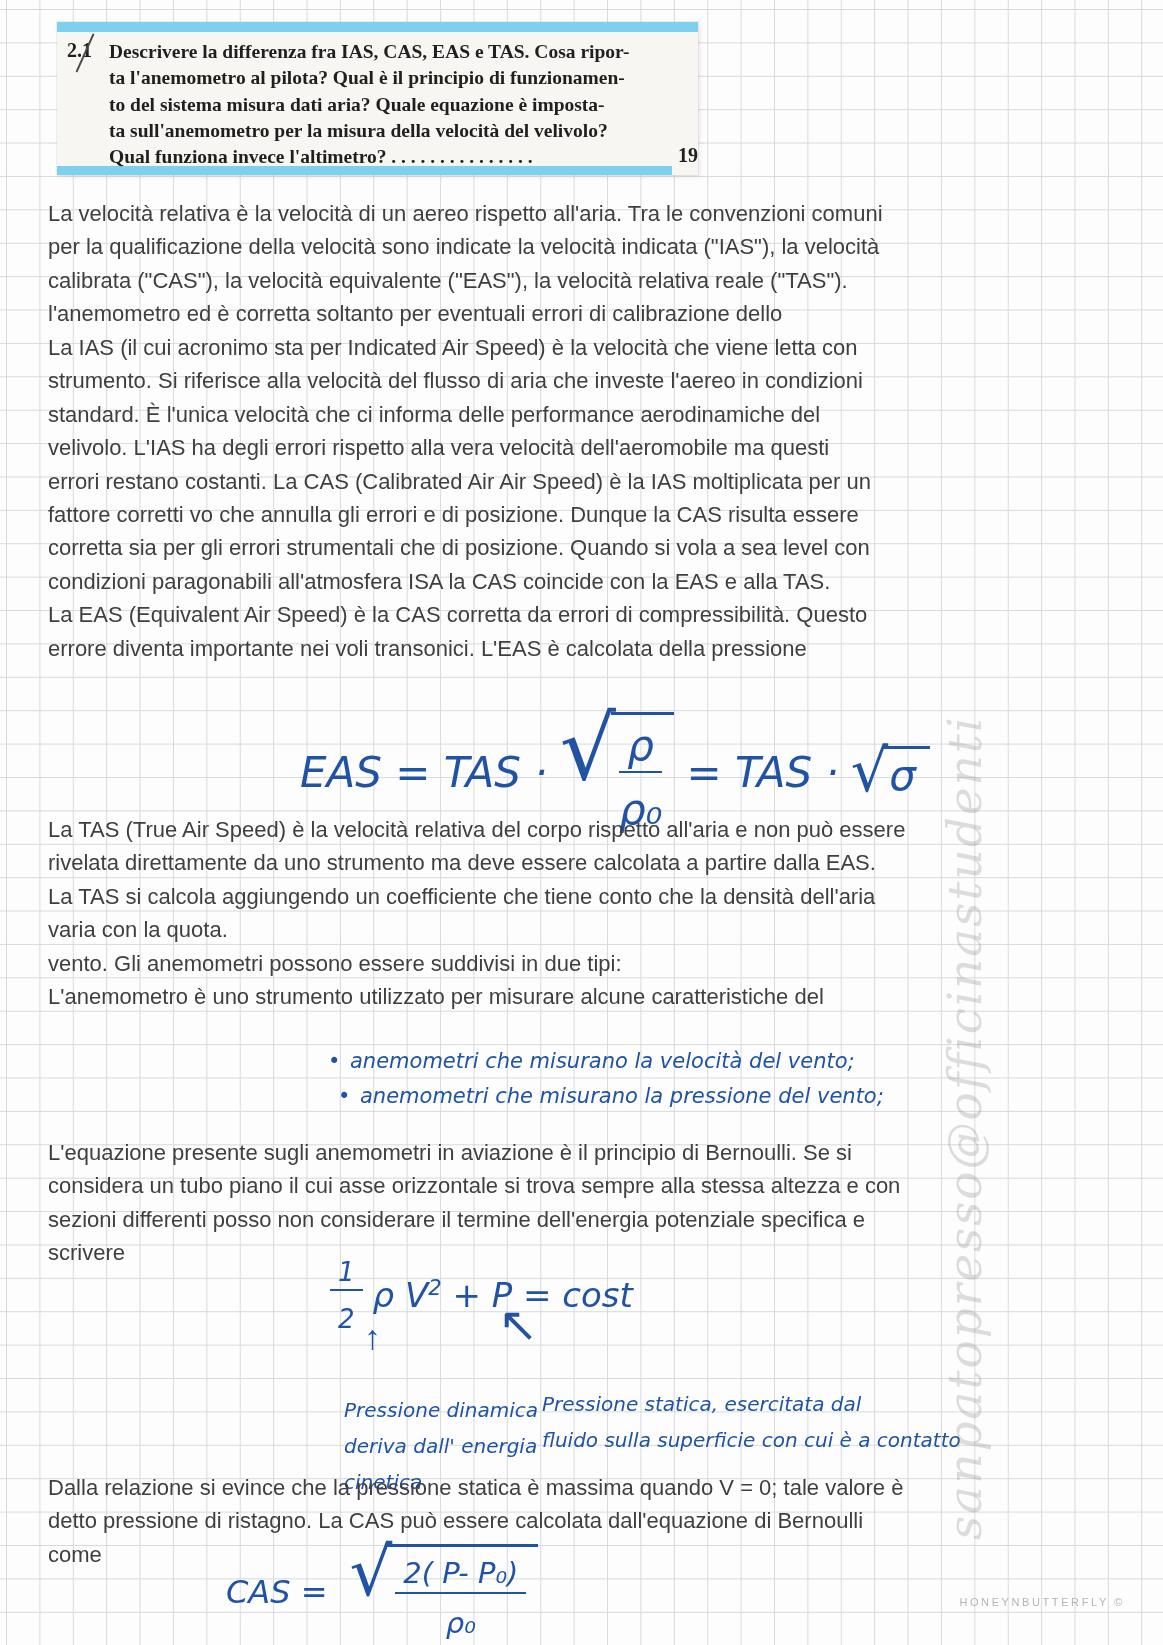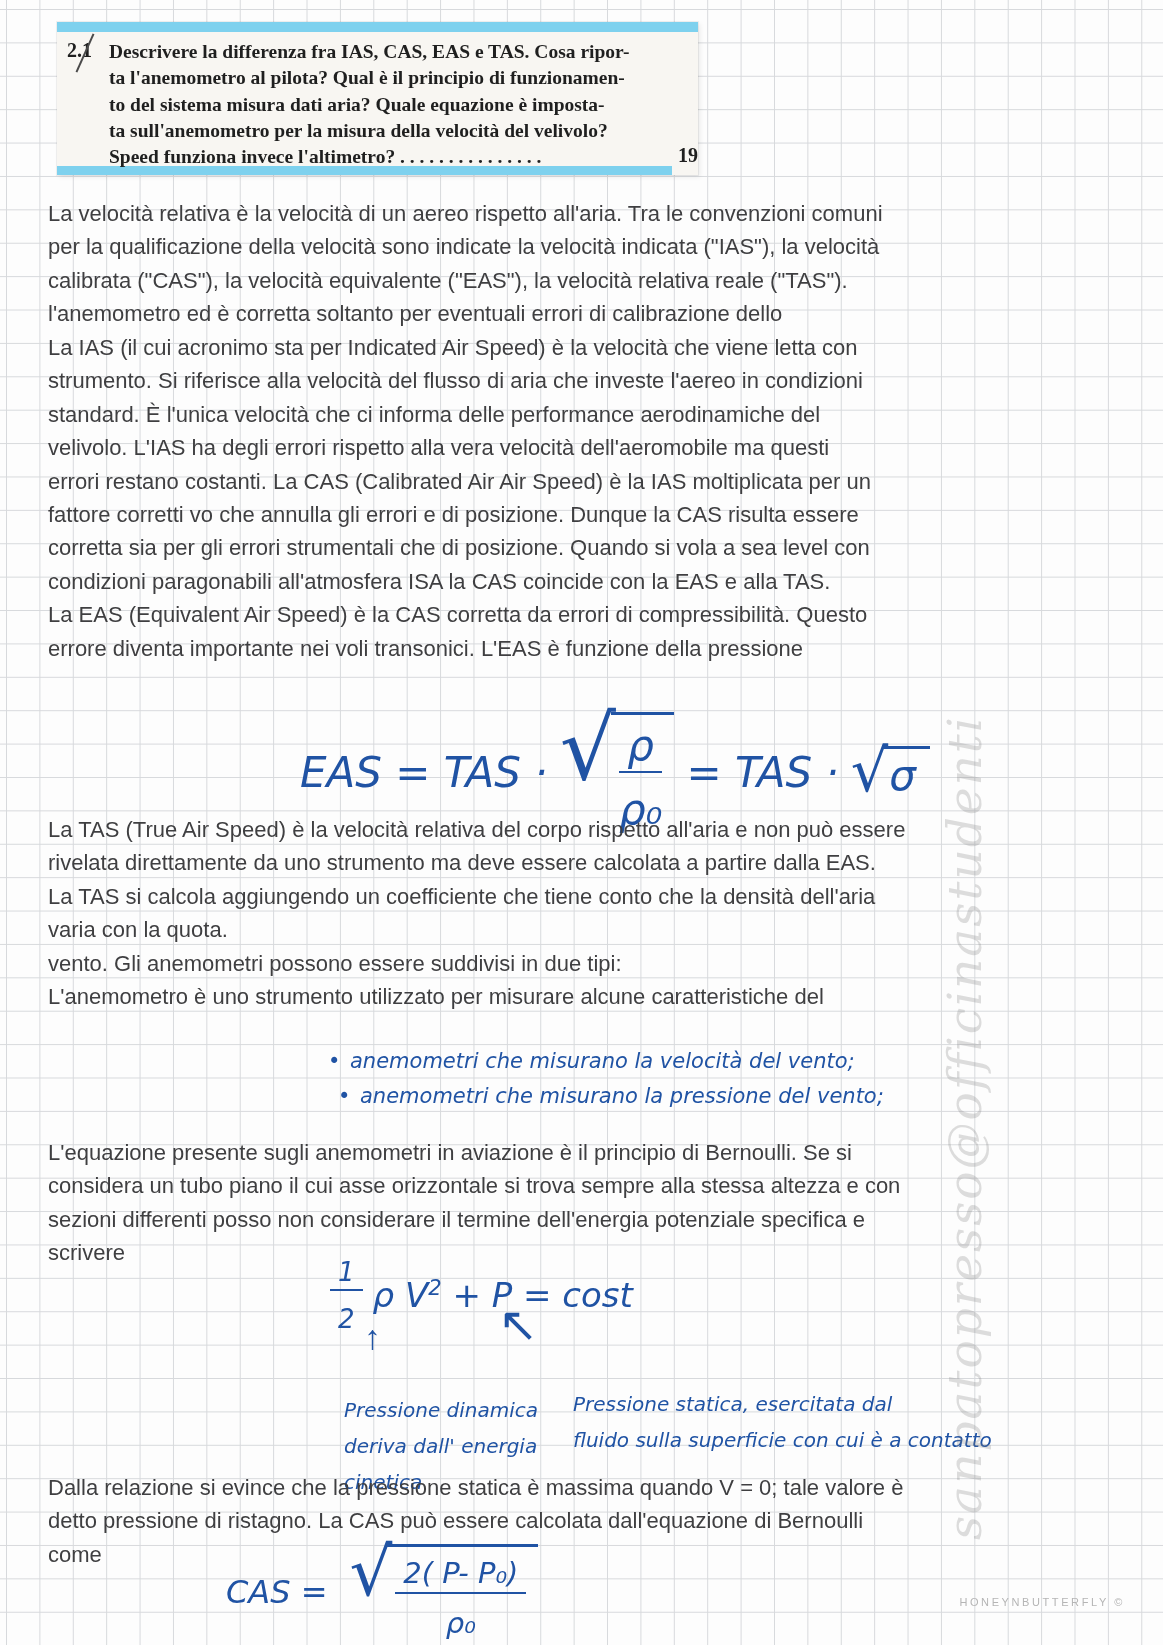--- a/index.html
+++ b/index.html
@@ -58,21 +58,21 @@
   .frac .num{border-bottom:2.5px solid currentColor;padding:0 8px 2px;}
   .frac .den{padding-top:2px;margin-top:12px;}
   .f-bern{left:330px;top:1258px;font-size:34px;gap:10px;}
   .f-bern .frac{font-size:26px;}
   .f-bern sup{font-size:0.62em;}
   .arrow{position:absolute;font-style:normal;color:#2053a4;}
   .arrow-up{left:364px;top:1318px;font-size:34px;}
   .arrow-diag{left:498px;top:1296px;font-size:48px;}
   .note{position:absolute;font-size:20px;line-height:36px;white-space:nowrap;}
   .note-left{left:344px;top:1392px;}
-  .note-right{left:542px;top:1386px;padding-left:31px;}
+  .note-right{left:542px;top:1386px;}
   .bullets{position:absolute;left:328px;top:1044px;font-size:21px;line-height:35px;white-space:nowrap;}
   .bullets .marker{display:inline-block;width:22px;font-style:normal;}
   .f-cas{left:226px;top:1544px;font-size:32px;gap:22px;}
   .f-cas .frac{font-size:29px;}
   
   .watermark{
     position:absolute;left:937px;top:1540px;width:660px;height:68px;
     transform:rotate(-90deg);transform-origin:0 0;
     font-family:"DejaVu Serif", serif;font-style:italic;
     font-size:47px;letter-spacing:2px;color:rgba(125,125,125,0.25);
@@ -92,40 +92,40 @@
   <div class="scan">
     <div class="scan-bar top"></div>
     <div class="scan-bar bottom"></div>
     <div class="scan-num">2.1</div>
     <div class="scan-slash"></div>
     <div class="scan-text">
       <div>Descrivere la differenza fra IAS, CAS, EAS e TAS. Cosa ripor-</div>
       <div>ta l'anemometro al pilota?  Qual è il principio di funzionamen-</div>
       <div>to del sistema misura dati aria?  Quale equazione è imposta-</div>
       <div>ta sull'anemometro per la misura della velocità del velivolo?</div>
-      <div>Speed funziona invece l'altimetro? .  .  .  .  .  .  .  .  .  .  .  .  .  .  .</div>
+      <div>Qual funziona invece l'altimetro? .  .  .  .  .  .  .  .  .  .  .  .  .  .  .</div>
     </div>
     <div class="scan-pageref">19</div>
   </div>
 
   <div class="para" style="top:197px">
     <div class="bline">La velocità relativa è la velocità di un aereo rispetto all'aria. Tra le convenzioni comuni</div>
     <div class="bline">per la qualificazione della velocità sono indicate la velocità indicata ("IAS"), la velocità</div>
     <div class="bline">calibrata ("CAS"), la velocità equivalente ("EAS"), la velocità relativa reale ("TAS").</div>
     <div class="bline">l'anemometro ed è corretta soltanto per eventuali errori di calibrazione dello</div>
     <div class="bline">La IAS (il cui acronimo sta per Indicated Air Speed) è la velocità che viene letta con</div>
     <div class="bline">strumento. Si riferisce alla velocità del flusso di aria che investe l'aereo in condizioni</div>
     <div class="bline">standard. È l'unica velocità che ci informa delle performance aerodinamiche del</div>
     <div class="bline">velivolo. L'IAS ha degli errori rispetto alla vera velocità dell'aeromobile ma questi</div>
     <div class="bline">errori restano costanti. La CAS (Calibrated Air Air Speed) è la IAS moltiplicata per un</div>
     <div class="bline">fattore corretti vo che annulla gli errori e di posizione. Dunque la CAS risulta essere</div>
     <div class="bline">corretta sia per gli errori strumentali che di posizione. Quando si vola a sea level con</div>
     <div class="bline">condizioni paragonabili all'atmosfera ISA la CAS coincide con la EAS e alla TAS.</div>
     <div class="bline">La EAS (Equivalent Air Speed) è la CAS corretta da errori di compressibilità. Questo</div>
-    <div class="bline">errore diventa importante nei voli transonici. L'EAS è funzione della pressione</div>
+    <div class="bline">errore diventa importante nei voli transonici. L'EAS è calcolata della pressione</div>
   </div>
 
   <div class="formula f-eas ink">
     <span>EAS = TAS ·</span>
     <span class="rad">
       <span class="rad-sign">√</span>
       <span class="rad-body">
         <span class="frac">
           <span class="num">ρ</span>
           <span class="den">ρ₀</span>

